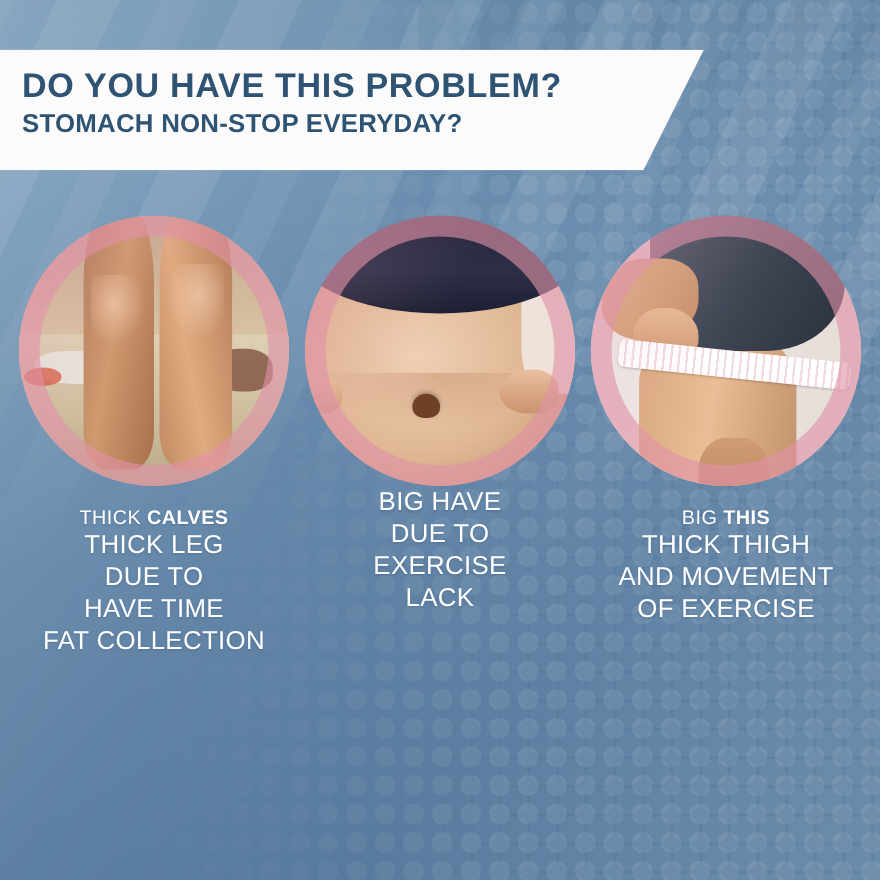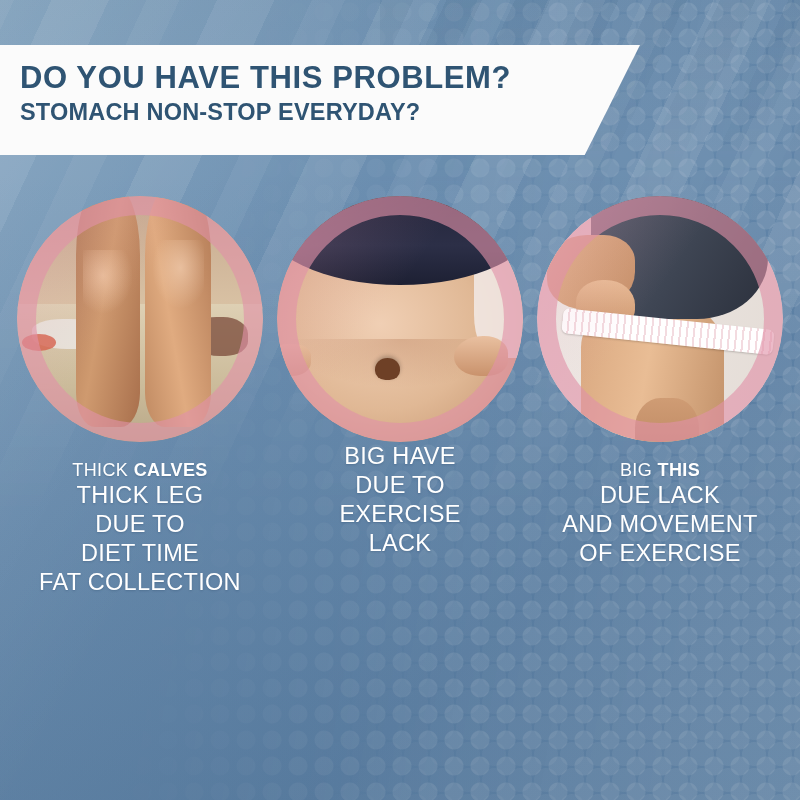--- a/index.html
+++ b/index.html
@@ -249,21 +249,21 @@
         <div class="ring-tint"></div>
         <div class="ring"></div>
       </div>
       <div class="title">
         <span class="light">THICK</span>
         <span class="bold">CALVES</span>
       </div>
       <div class="desc">
         <div>THICK LEG</div>
         <div>DUE TO</div>
-        <div>DIET TIME</div>
+        <div>HAVE TIME</div>
         <div>FAT COLLECTION</div>
       </div>
     </div>
 
     <div class="col">
       <div class="photo-wrap">
         <div class="photo">
           <div class="scene belly">
             <div class="skin"></div>
               <div class="bgw"></div>
@@ -300,20 +300,20 @@
           </div>
         </div>
         <div class="ring-tint"></div>
         <div class="ring"></div>
       </div>
       <div class="title">
         <span class="light">BIG</span>
         <span class="bold">THIS</span>
       </div>
       <div class="desc">
-        <div>DUE LACK</div>
+        <div>THICK THIGH</div>
         <div>AND MOVEMENT</div>
         <div>OF EXERCISE</div>
       </div>
     </div>
 
   </div>
 </div>
 
 </body></html>

